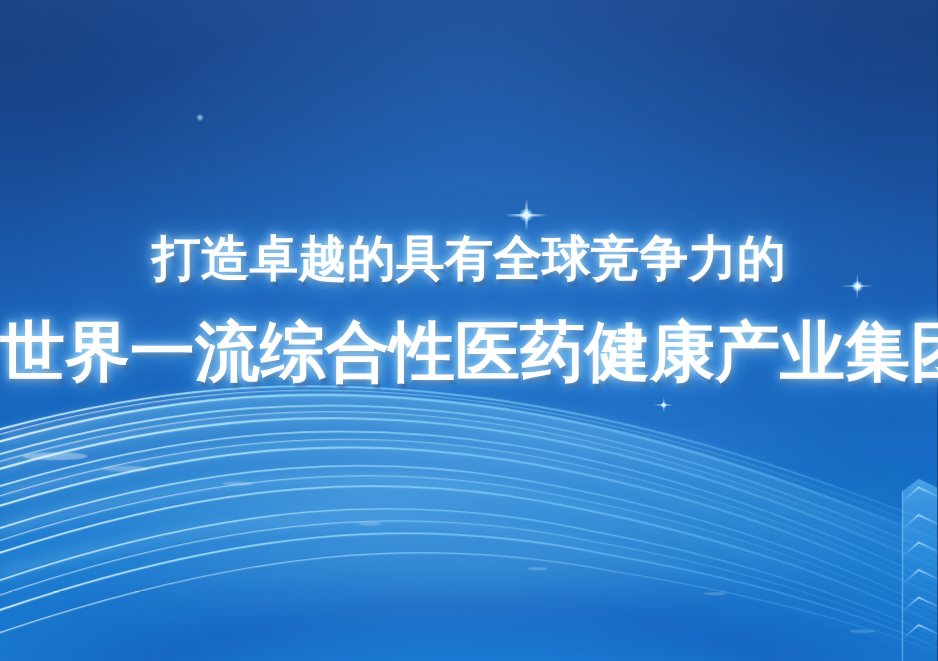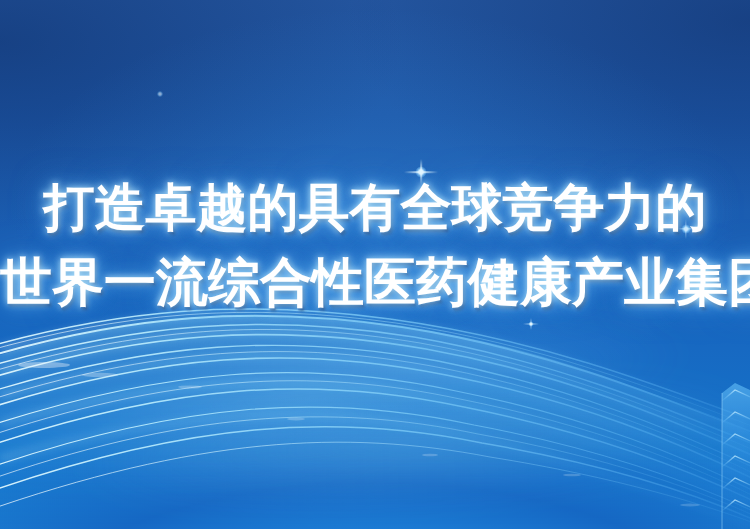--- a/index.html
+++ b/index.html
@@ -114,21 +114,21 @@
     left: 0;
     top: 171px;
     width: 750px;
     text-align: center;
     user-select: none;
   }
   .hl-line {
     display: block;
     color: #ffffff;
     font-weight: 700;
-    font-size: 51px;
+    font-size: 39px;
     line-height: 74px;
     letter-spacing: 0px;
     white-space: nowrap;
     text-shadow:
       0 0 7px rgba(190,235,255,0.95),
       0 0 16px rgba(120,200,255,0.75),
       0 0 34px rgba(80,170,250,0.55),
       2px 3px 3px rgba(12,46,104,0.70),
       1px 2px 0px rgba(20,70,140,0.55);
   }

